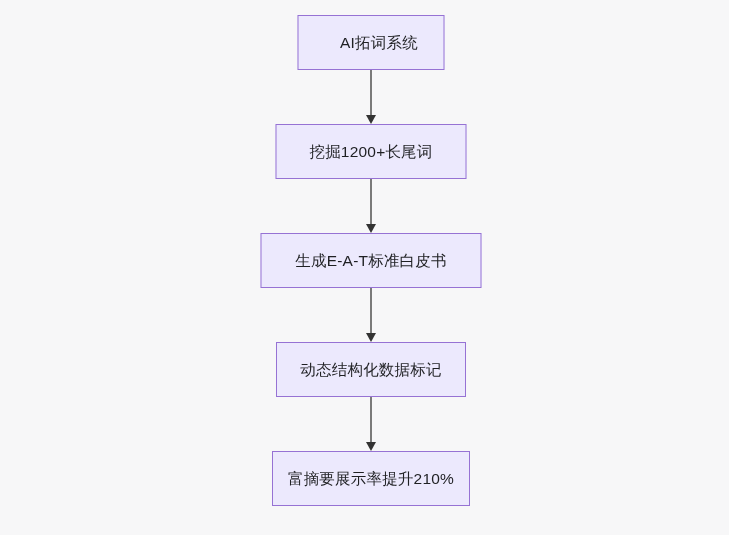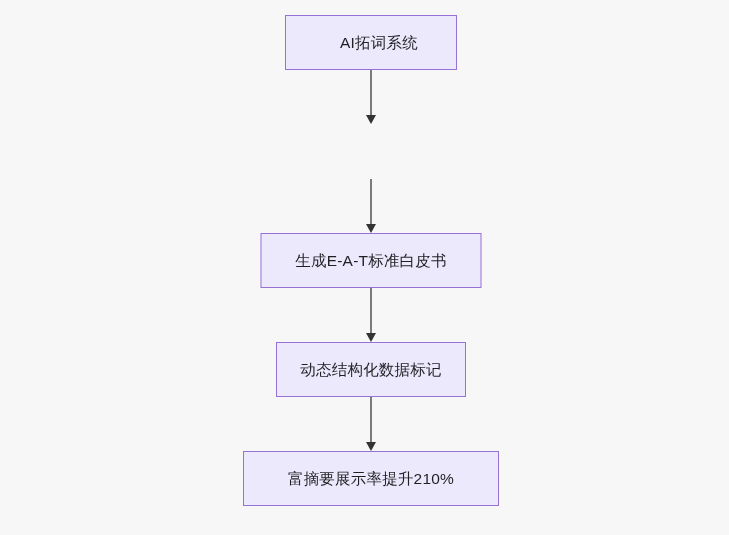--- a/index.html
+++ b/index.html
@@ -50,31 +50,34 @@
   .connector svg {
     display: block;
     overflow: visible;
   }
 </style>
 </head>
 <body>
 
 <div id="flowchart-canvas">
 
-  <div class="node" style="left:371px; top:15px; width:172px;padding-left:16px;">
+  <div class="node" style="left:371px; top:15px; width:147px;padding-left:16px;">
     <span class="node-label">AI拓词系统</span>
   </div>
 
   <div class="connector" style="left:371px; top:70px; height:54px;">
     <svg width="16" height="54" viewBox="0 0 16 54" aria-hidden="true">
       <line x1="8" y1="0" x2="8" y2="46" stroke="#7a7a7a" stroke-width="2"></line>
       <polygon points="3,45 13,45 8,54" fill="#333333"></polygon>
     </svg>
   </div>
 
+  <div class="node" style="left:371px; top:124px; width:191px;">
+    <span class="node-label">挖掘1200+长尾词</span>
+  </div>
 
   <div class="connector" style="left:371px; top:179px; height:54px;">
     <svg width="16" height="54" viewBox="0 0 16 54" aria-hidden="true">
       <line x1="8" y1="0" x2="8" y2="46" stroke="#7a7a7a" stroke-width="2"></line>
       <polygon points="3,45 13,45 8,54" fill="#333333"></polygon>
     </svg>
   </div>
 
   <div class="node" style="left:371px; top:233px; width:221px;">
     <span class="node-label">生成E-A-T标准白皮书</span>
@@ -91,17 +94,17 @@
     <span class="node-label">动态结构化数据标记</span>
   </div>
 
   <div class="connector" style="left:371px; top:397px; height:54px;">
     <svg width="16" height="54" viewBox="0 0 16 54" aria-hidden="true">
       <line x1="8" y1="0" x2="8" y2="46" stroke="#7a7a7a" stroke-width="2"></line>
       <polygon points="3,45 13,45 8,54" fill="#333333"></polygon>
     </svg>
   </div>
 
-  <div class="node" style="left:371px; top:451px; width:256px;">
+  <div class="node" style="left:371px; top:451px; width:198px;">
     <span class="node-label">富摘要展示率提升210%</span>
   </div>
 
 </div>
 
 </body></html>

